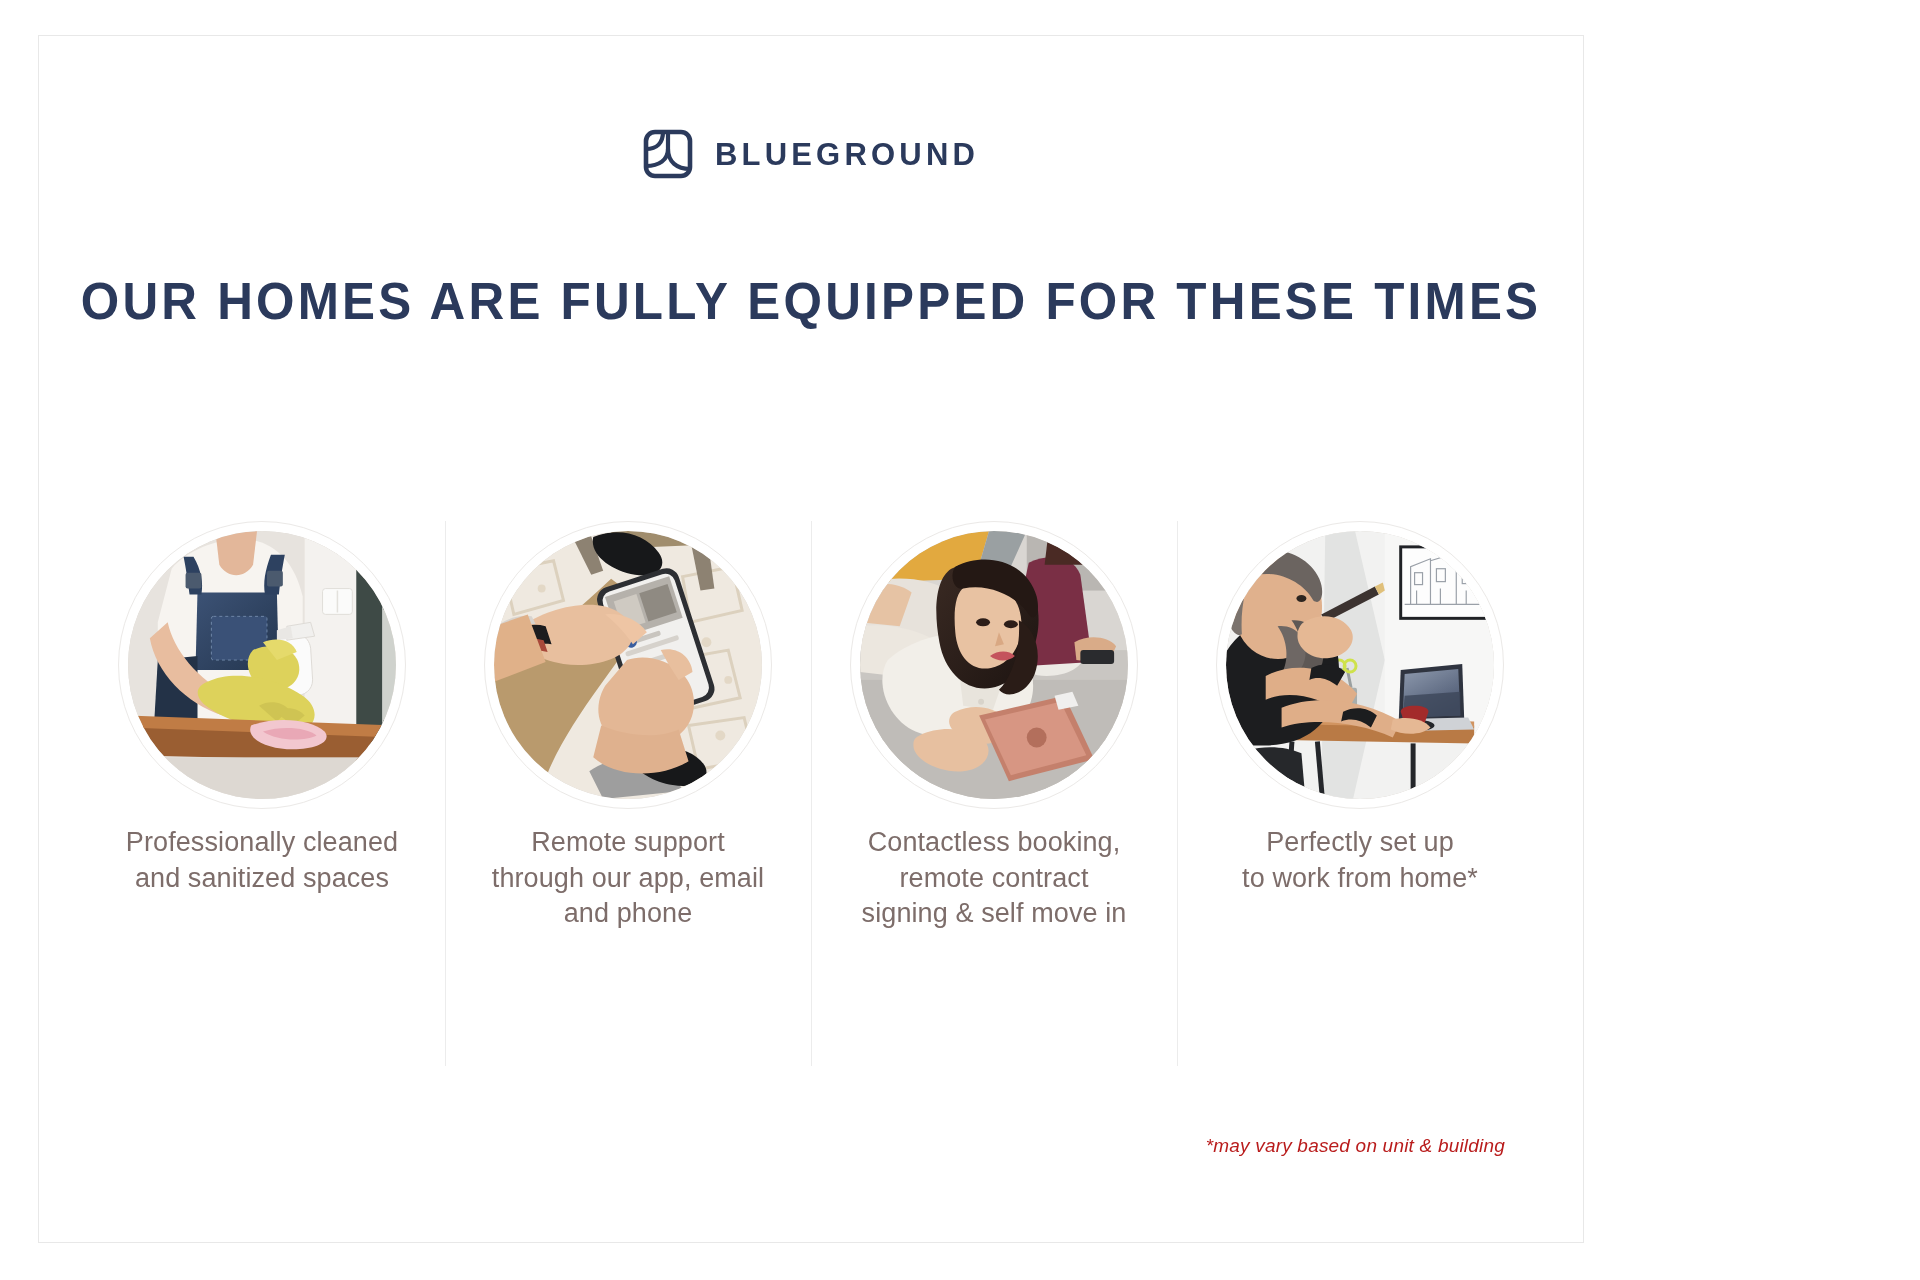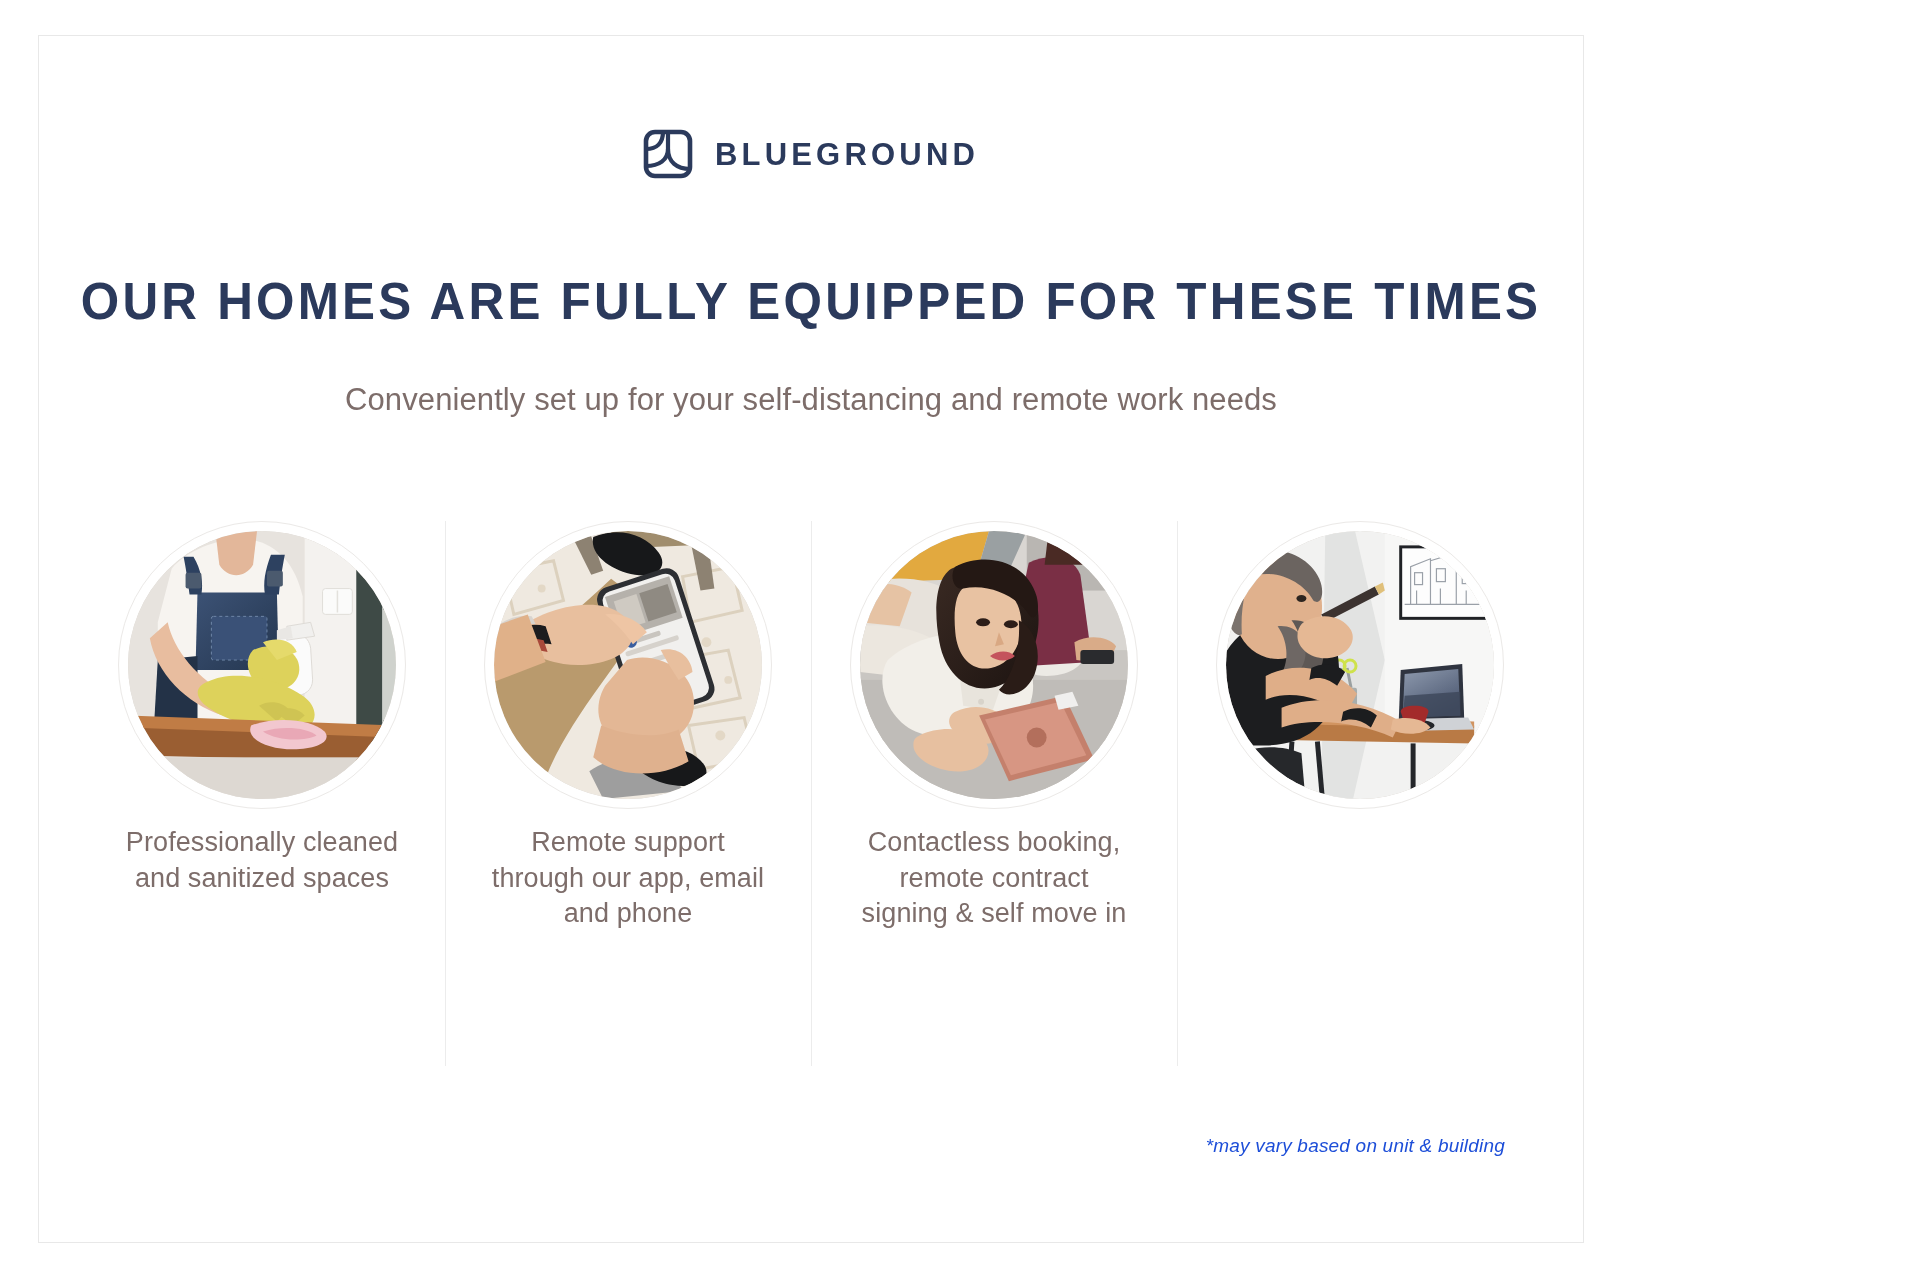--- a/index.html
+++ b/index.html
@@ -107,21 +107,21 @@
     font-weight:normal;
     letter-spacing:0.1px;
   }
 
   
   .footnote{
     position:absolute;
     right:78px; bottom:85px;
     font-size:19px;
     font-style:italic;
-    color:#1d4ed8;
+    color:#b91c1c;
     letter-spacing:0.2px;
   }
 </style>
 </head>
 <body>
 
 <div class="page">
 
   <div class="brand">
     <span>
@@ -131,21 +131,20 @@
         <path d="M3 20 C14 20 20 14 20 3" stroke="#2b3a5c" stroke-width="4.2" fill="none"></path>
         <path d="M25 20 C25 33 34 40 47 40" stroke="#2b3a5c" stroke-width="4.2" fill="none"></path>
         <path d="M25 20 C25 31 16 37 3 37" stroke="#2b3a5c" stroke-width="4.2" fill="none"></path>
         <path d="M33 47 C33 40 33 33 33 26" stroke="#2b3a5c" stroke-width="0" fill="none"></path>
       </svg>
     </span>
     <span class="wordmark">BLUEGROUND</span>
   </div>
 
   <div class="headline">OUR HOMES ARE FULLY EQUIPPED FOR THESE TIMES</div>
-  <div class="subhead">Conveniently set up for your self-distancing and remote work needs</div>
 
   <div class="columns">
 
     <div class="col">
       <div class="photo-wrap">
         <div class="photo">
           <svg viewBox="0 0 270 270" xmlns="http://www.w3.org/2000/svg">
             <defs>
               <clipPath id="c1">
                   <circle cx="135" cy="135" r="135"></circle>
@@ -415,19 +414,23 @@
               <path d="M118 182 C130 176 144 178 152 186 L146 198 C136 190 126 188 116 192 Z" fill="#1c1d1f"></path>
 
               <path d="M96 84 L150 56 L154 64 L100 92 Z" fill="#3c3330"></path>
               <path d="M150 56 L158 52 L160 60 L154 64 Z" fill="#e0c07a"></path>
 
               <path d="M82 90 C98 82 118 86 126 100 C132 112 122 126 104 128 C86 130 72 118 72 106 C72 98 76 92 82 90 Z" fill="#e5b894"></path>
             </g>
           </svg>
         </div>
       </div>
+      <div class="caption">
+        <div>Perfectly set up</div>
+        <div>to work from home*</div>
+      </div>
     </div>
 
   </div>
 
   <div class="footnote">*may vary based on unit &amp; building</div>
 
 </div>
 
 </body></html>

